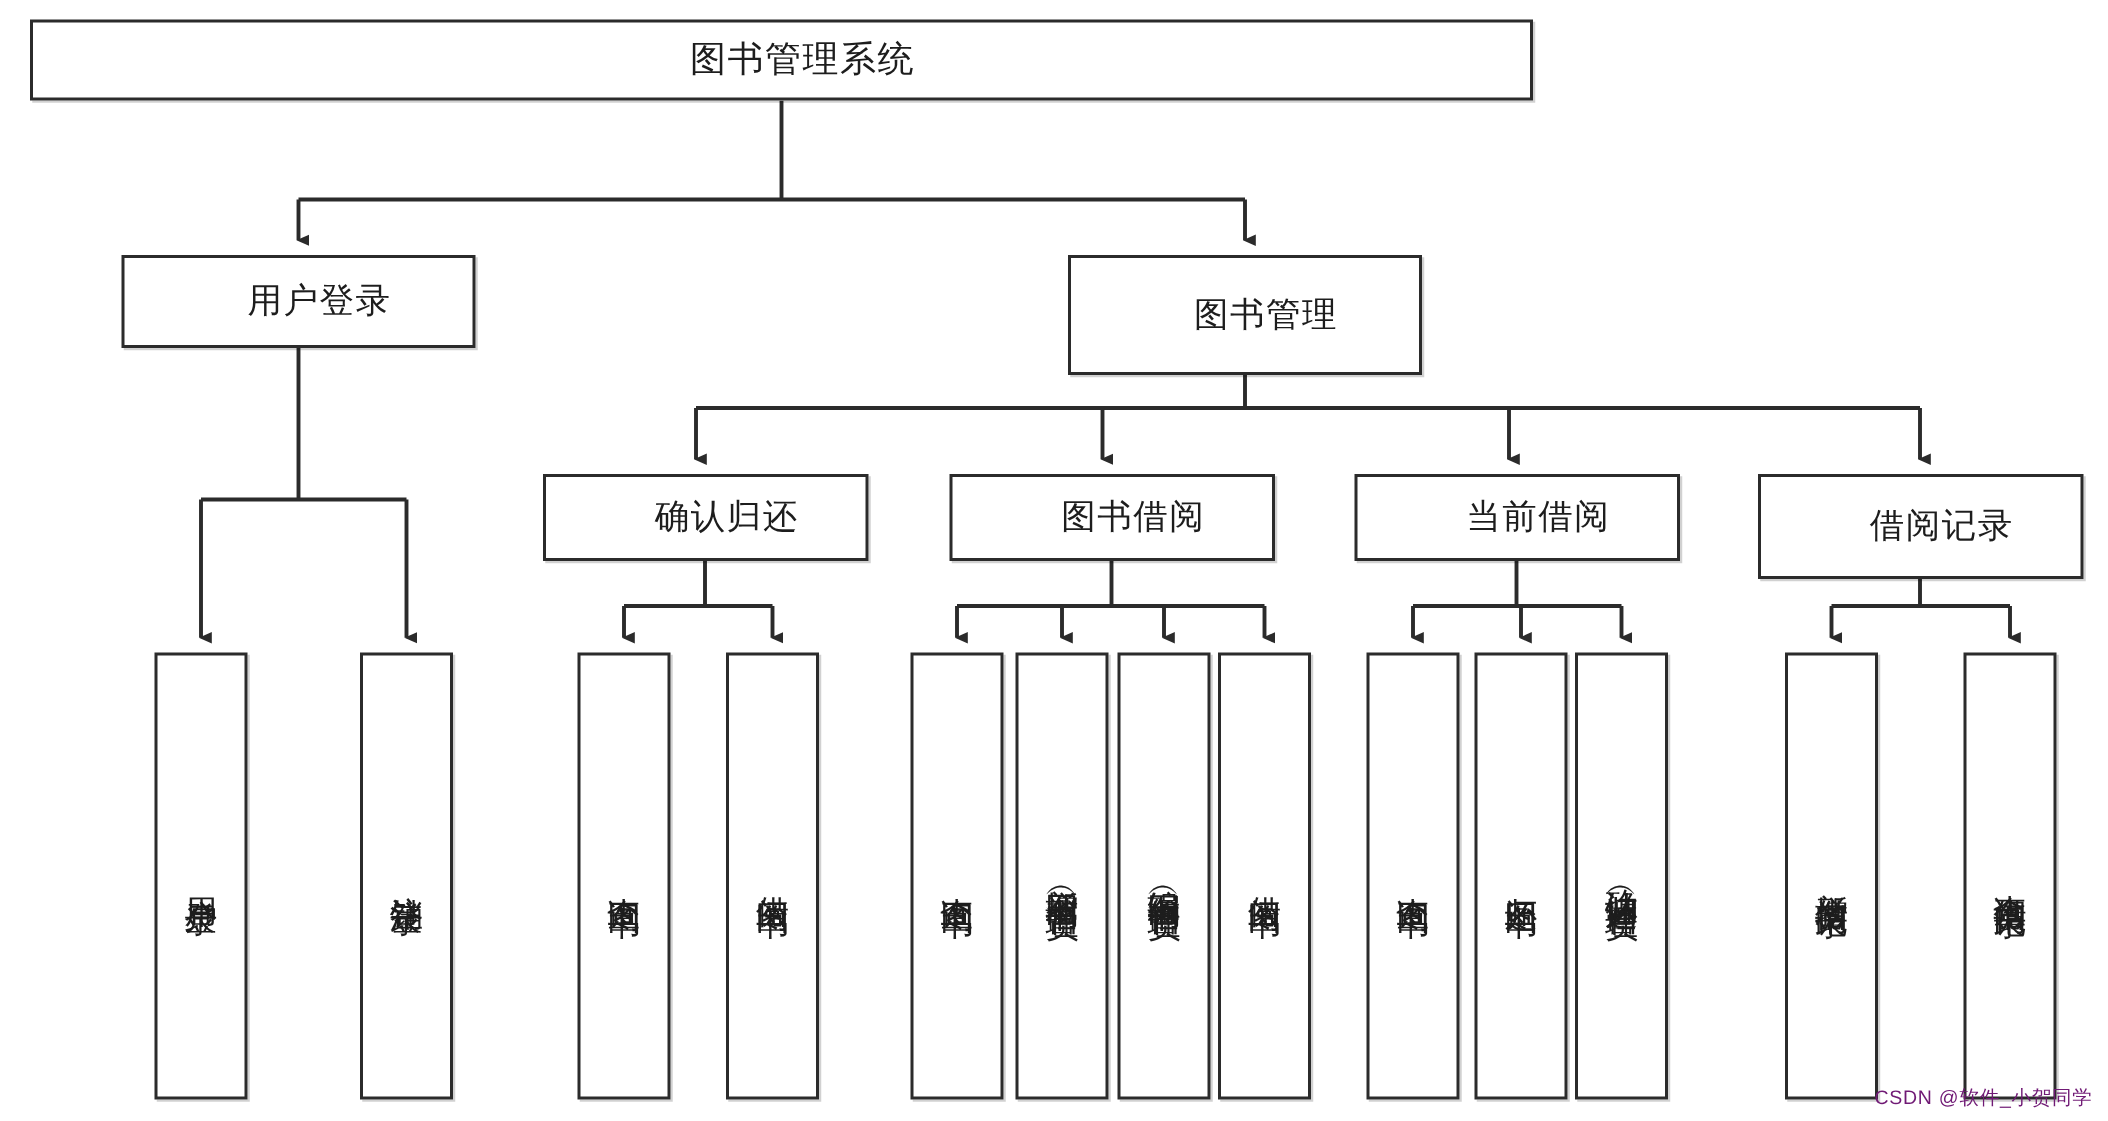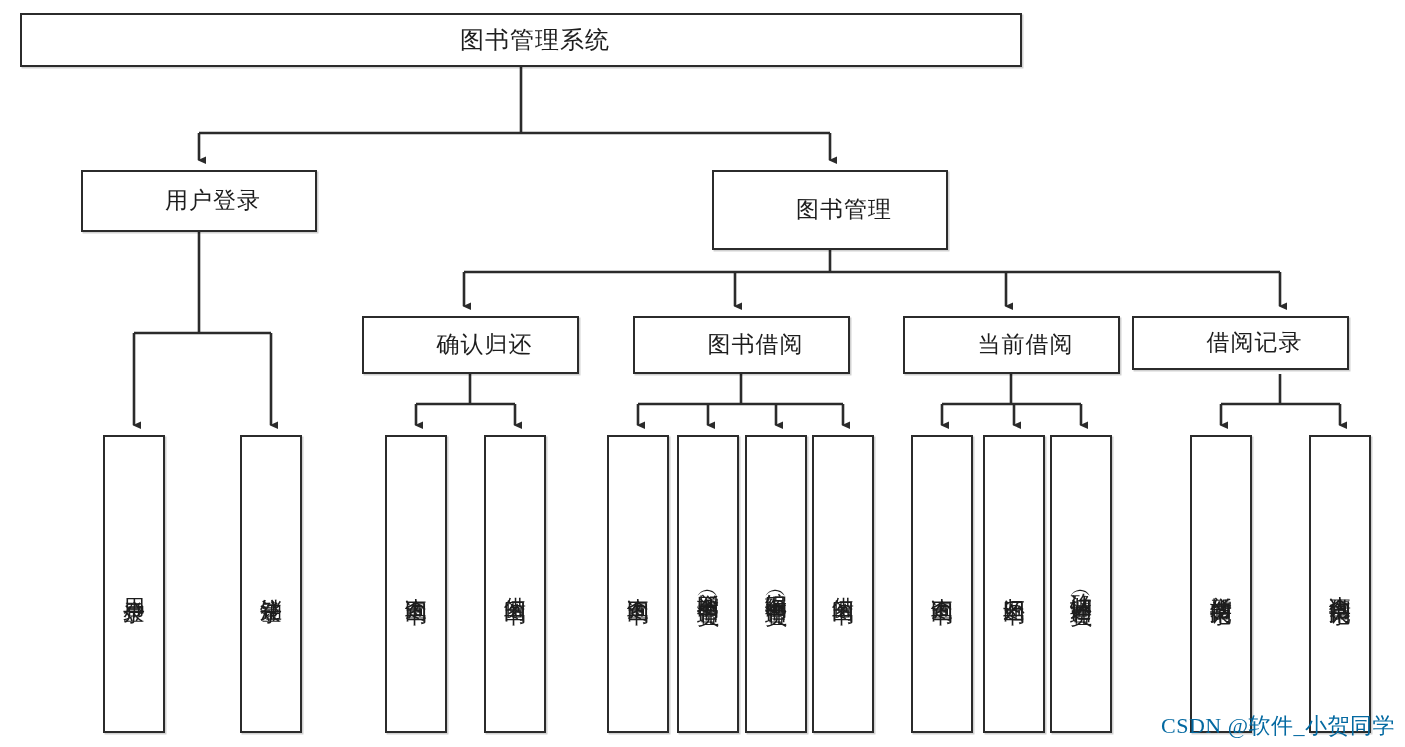--- a/index.html
+++ b/index.html
@@ -61,26 +61,25 @@
     left: 0;
     top: 0;
     width: 1405px;
     height: 747px;
     pointer-events: none;
   }
   .watermark {
     position: absolute;
     right: 10px;
     bottom: 6px;
-    font-size: 22px;
-    color: #0369a1;
+    font-size: 13px;
+    color: #701a75;
     letter-spacing: 0.5px;
     white-space: nowrap;
     user-select: none;
-    font-family: Liberation Serif, serif;
   }
 </style>
 </head>
 <body>
 
 <div id="diagram-root">
 
   <svg class="connectors" viewBox="0 0 1405 747" xmlns="http://www.w3.org/2000/svg">
     <defs>
       <marker id="arrowhead" markerWidth="9" markerHeight="9" refX="4" refY="7.2" orient="auto" markerUnits="userSpaceOnUse">
@@ -160,21 +159,21 @@
 
   <div class="node-box" style="left:362px; top:316px; width:217px; height:58px;">
     <span class="node-label-h">确认归还</span>
   </div>
   <div class="node-box" style="left:633px; top:316px; width:217px; height:58px;">
     <span class="node-label-h">图书借阅</span>
   </div>
   <div class="node-box" style="left:903px; top:316px; width:217px; height:58px;">
     <span class="node-label-h">当前借阅</span>
   </div>
-  <div class="node-box" style="left:1132px; top:316px; width:217px; height:54px;padding-left:42px;">
+  <div class="node-box" style="left:1172px; top:316px; width:217px; height:70px;padding-left:42px;">
     <span class="node-label-h">借阅记录</span>
   </div>
 
   <div class="node-box" style="left:103px; top:435px; width:62px; height:298px;">
     <span class="node-label-v">用户登录</span>
   </div>
   <div class="node-box" style="left:240px; top:435px; width:62px; height:298px;">
     <span class="node-label-v">注销登录</span>
   </div>
   <div class="node-box" style="left:385px; top:435px; width:62px; height:298px;">

